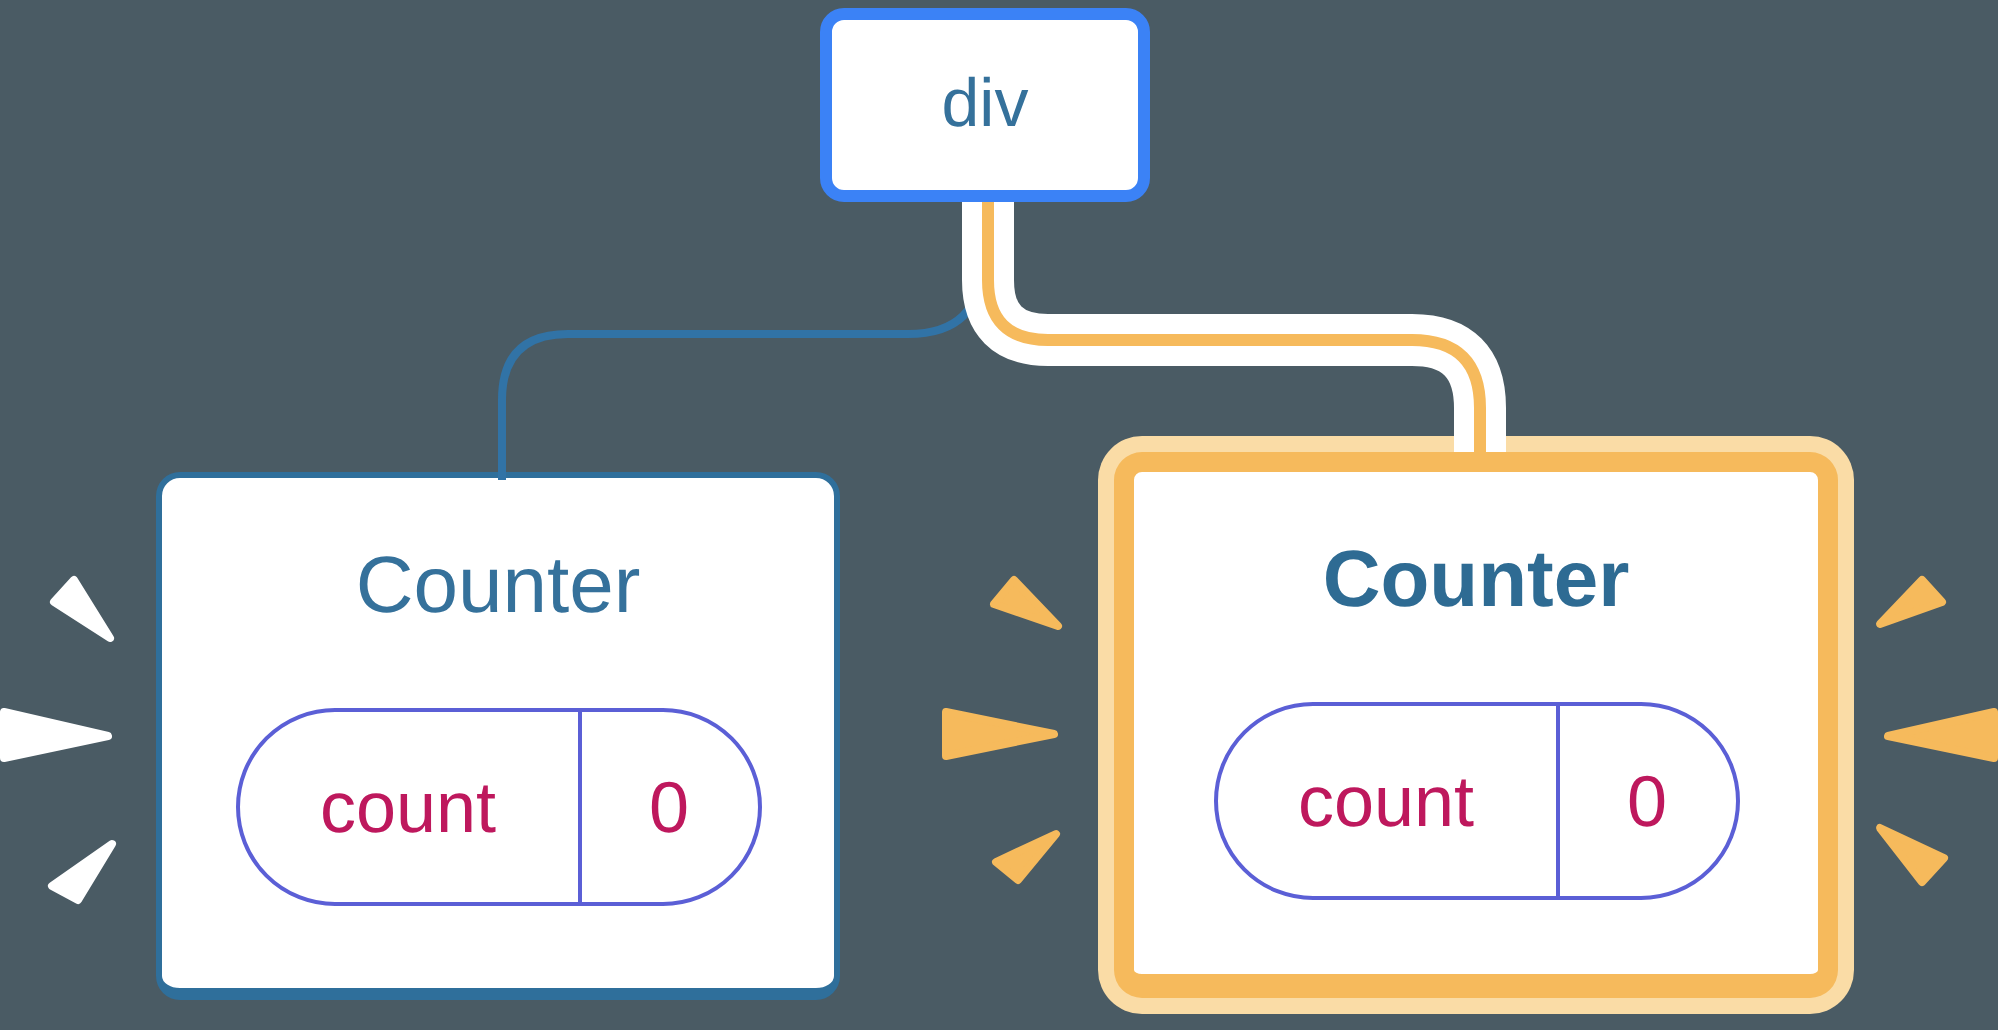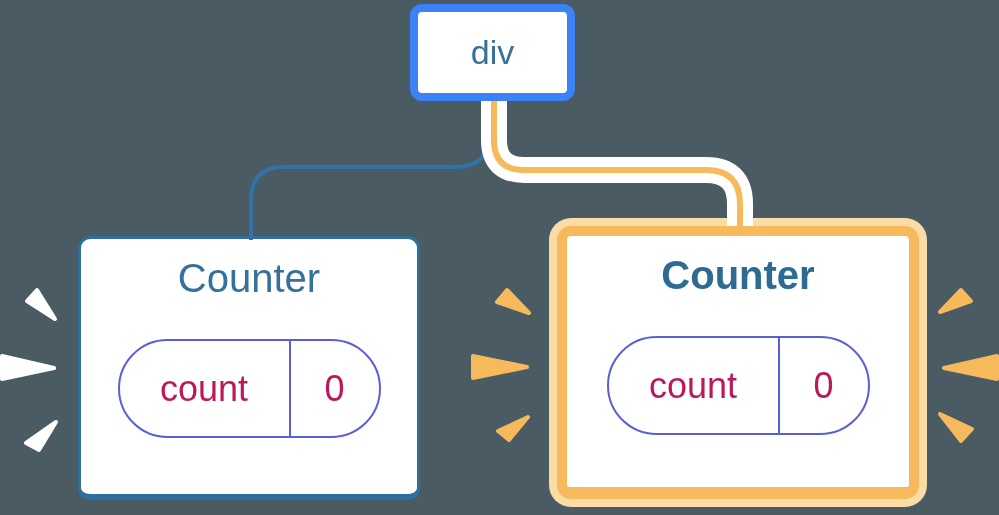--- a/index.html
+++ b/index.html
@@ -9,31 +9,31 @@
     background:#4A5B64;
     overflow:hidden;
     font-family:"Liberation Sans", sans-serif;
   }
   .layer-svg{position:absolute;left:0;top:0;z-index:2;}
 
   
   .node-div{
     position:absolute;left:410px;top:4px;width:165px;height:97px;
     box-sizing:border-box;
-    background:#FFFFFF;border:8px solid #3b82f6;border-radius:12px;
+    background:#FFFFFF;border:6px solid #3b82f6;border-radius:12px;
     display:flex;align-items:center;justify-content:center;
     z-index:3;
   }
   .node-div .label{font-size:34px;color:#35719B;}
 
   
   .card{
     box-sizing:border-box;background:#FFFFFF;
     display:flex;flex-direction:column;align-items:center;
-    padding-top:16px;gap:38px;
+    padding-top:31px;gap:38px;
   }
   .card-left{
     position:absolute;left:78px;top:236px;width:342px;height:264px;
     border:3px solid #2F6F9B;border-bottom-width:6px;border-radius:12px;
     z-index:1;
   }
   .card-outer{
     position:absolute;left:549px;top:218px;width:378px;height:289px;
     box-sizing:border-box;background:#FADCA6;border-radius:22px;
     padding:8px;z-index:1;

